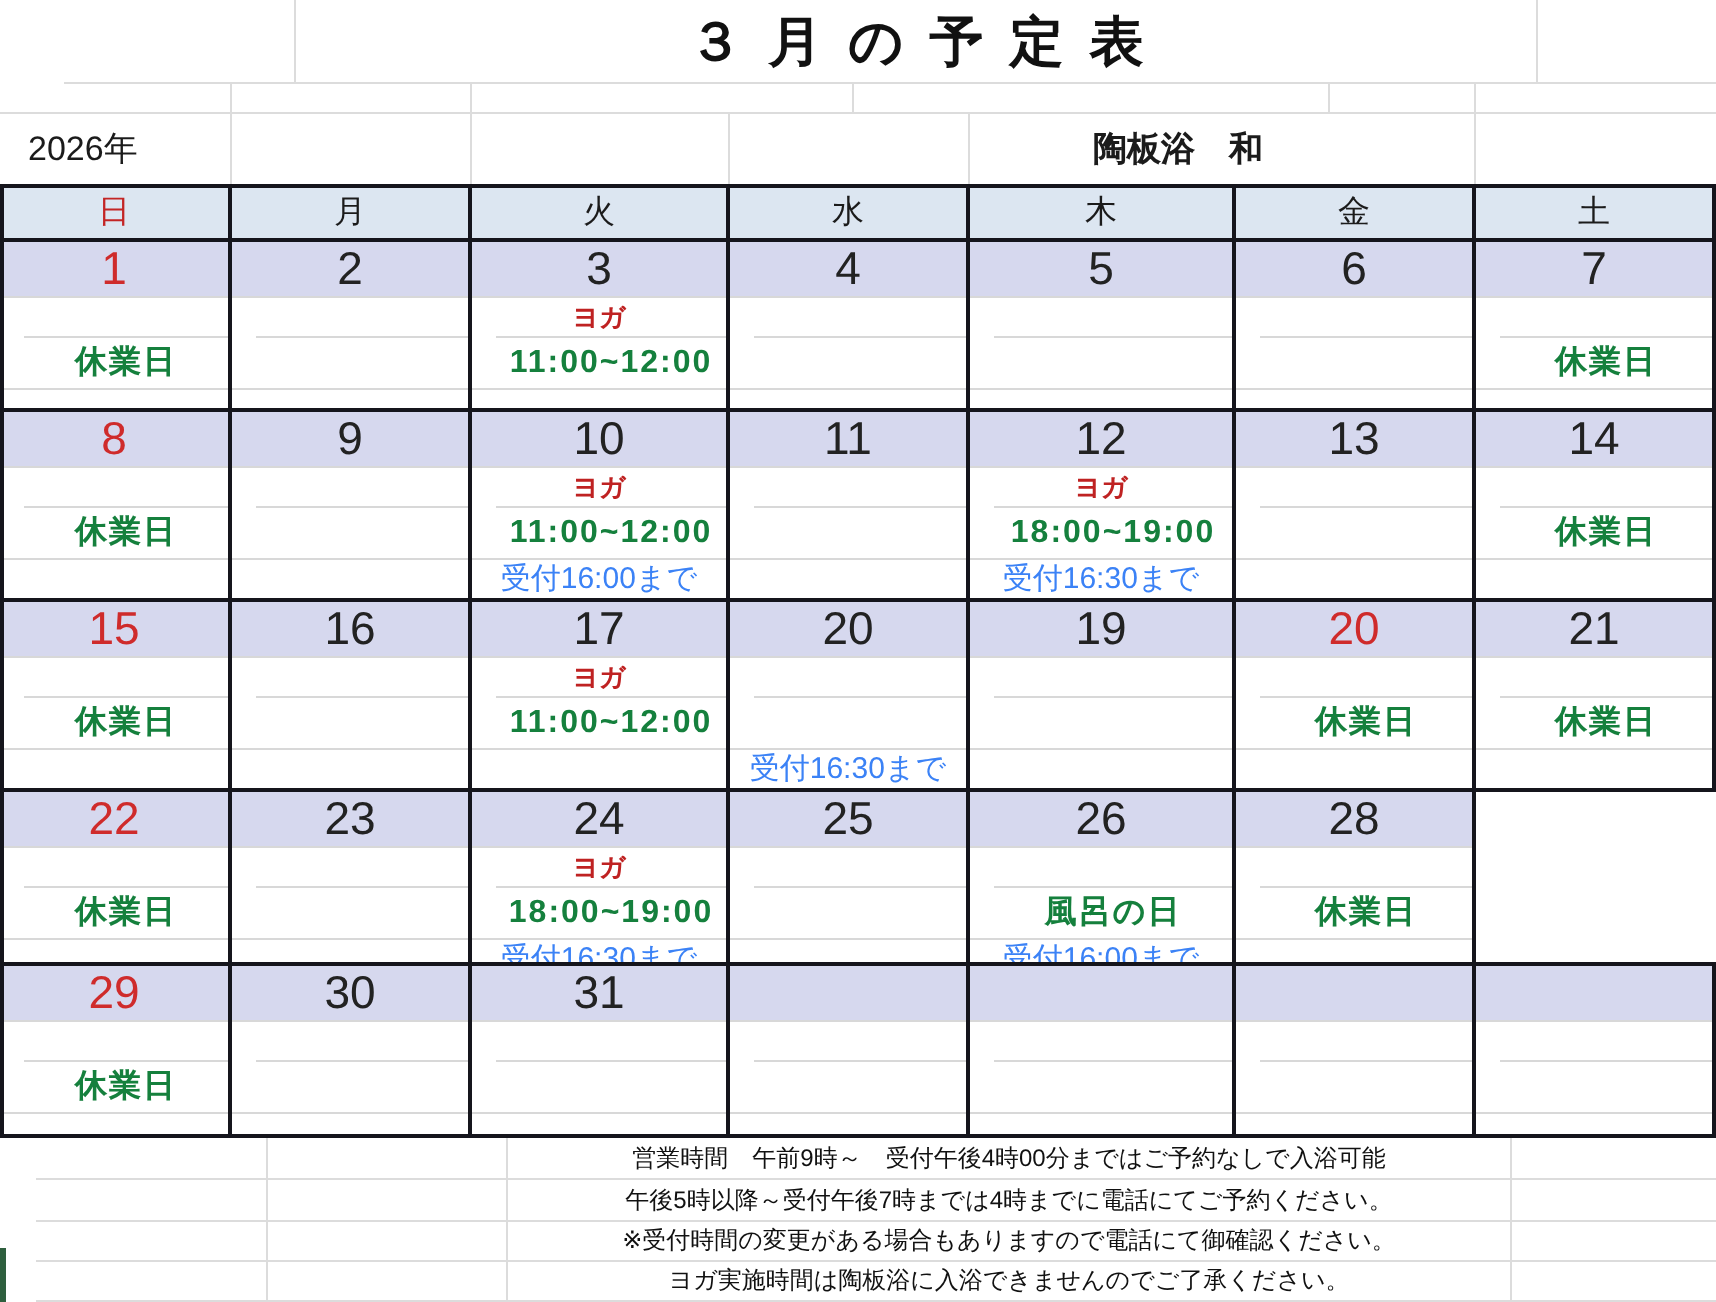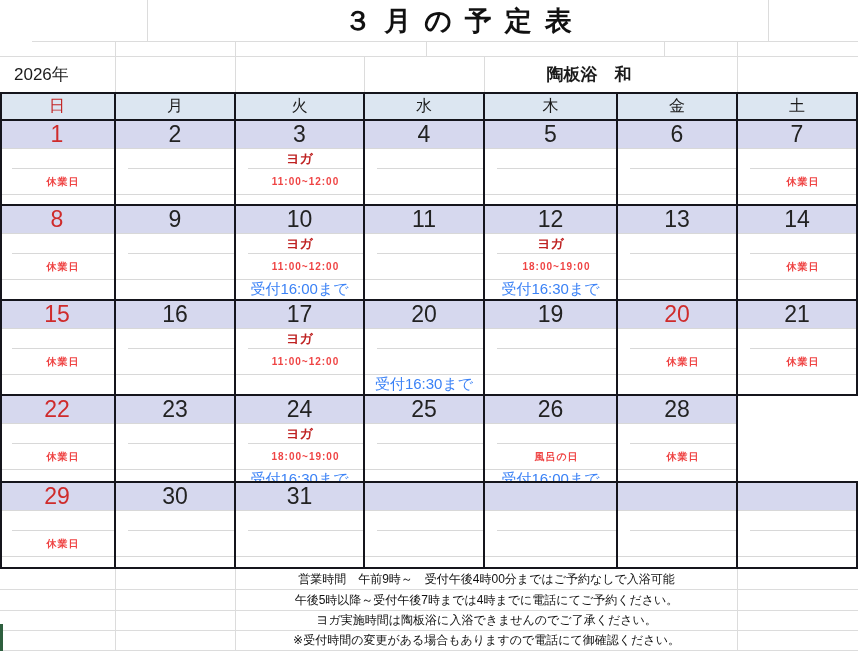--- a/index.html
+++ b/index.html
@@ -57,28 +57,29 @@
     background:#d6d8ee;
     display:flex; align-items:center; justify-content:center;
     font-size:23px; color:#222;
   }
   .dd.red { color:#cf2b2b; }
   .r1 { height:20px; flex:0 0 20px; border-top:1px solid #d8d8d8;
         display:flex; align-items:center; justify-content:center;
         font-size:13px; font-weight:700; color:#bf2222; }
   .r2 { height:26px; flex:0 0 26px; border-top:1px solid #d8d8d8;
         display:flex; align-items:center; justify-content:center;
-        font-size:10px; font-weight:700; color:#ef4444; letter-spacing:1px;margin-left:12px; }
+        font-size:16px; font-weight:700; color:#15803d; letter-spacing:1px;margin-left:12px; }
   .r3 { flex:1 1 auto; border-top:1px solid #d8d8d8;
         display:flex; align-items:center; justify-content:center;
         font-size:15px; color:#3b82f6; overflow:visible; }
   
   .foot-row {
     display:grid; grid-template-columns:116px 120px 502px 120px;
     border-bottom:1px solid #dcdcdc;
+    margin-left:18px;
   }
   .foot-row > div { border-right:1px solid #dcdcdc; }
   .foot-row > div:last-child { border-right:none; }
   .foot-text { display:flex; align-items:center; justify-content:center; font-size:12px; color:#111; white-space:nowrap; }
   .green-mark { position:absolute; left:0; top:624px; width:3px; height:27px; background:#2e5f3e; }
 </style>
 </head>
 <body>
 
 <div class="sheet">
@@ -343,24 +344,24 @@
   </div>
   <div class="foot-row" style="height:21px">
     <div></div>
       <div></div>
     <div class="foot-text">午後5時以降～受付午後7時までは4時までに電話にてご予約ください。</div>
     <div></div>
   </div>
   <div class="foot-row" style="height:20px">
     <div></div>
       <div></div>
+    <div class="foot-text">※受付時間の変更がある場合もありますので電話にて御確認ください。</div>
+    <div></div>
+  </div>
+  <div class="foot-row" style="height:20px">
+    <div></div>
+      <div></div>
     <div class="foot-text">ヨガ実施時間は陶板浴に入浴できませんのでご了承ください。</div>
-    <div></div>
-  </div>
-  <div class="foot-row" style="height:20px">
-    <div></div>
-      <div></div>
-    <div class="foot-text">※受付時間の変更がある場合もありますので電話にて御確認ください。</div>
     <div></div>
   </div>
 
   <div class="green-mark"></div>
 </div>
 
 </body></html>

